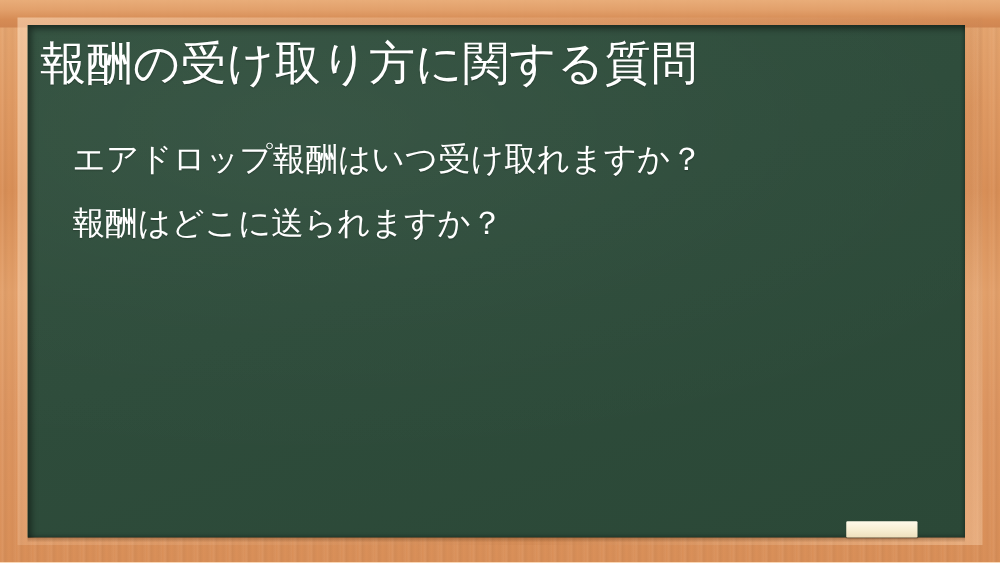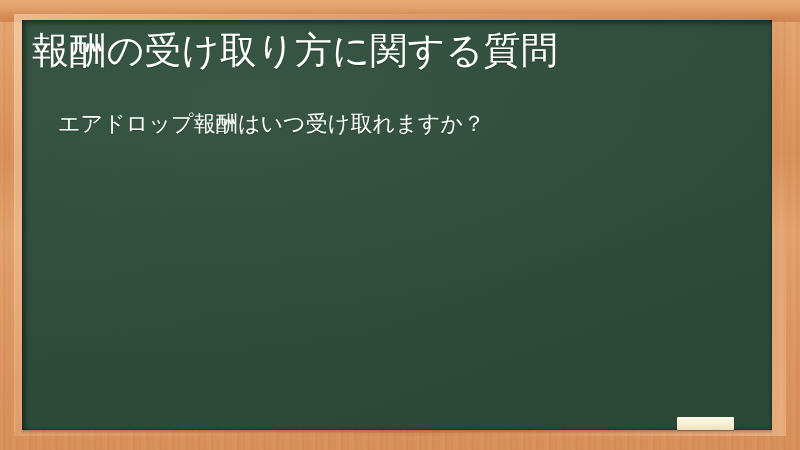--- a/index.html
+++ b/index.html
@@ -116,21 +116,21 @@
     left: 36px;
     top: 86px;
     width: 700px;
     list-style: none;
     margin: 0;
     padding: 0;
   }
 
   .qitem {
     color: #ffffff;
-    font-size: 22px;
+    font-size: 26px;
     line-height: 1.62;
     font-weight: 400;
     letter-spacing: 0.1px;
     margin: 0 0 9px 0;
     text-shadow: 0 1px 1px rgba(0,0,0,0.25);
   }
 
   
   .chalk {
     position: absolute;
@@ -162,20 +162,21 @@
   <div class="frame-top-band"></div>
   <div class="frame-bevel"></div>
 
   <div class="board">
     <div class="board-inner">
 
       <div class="title">報酬の受け取り方に関する質問</div>
 
       <ul class="qlist">
         <li class="qitem">エアドロップ報酬はいつ受け取れますか？</li>
+        <li class="qitem">報酬はどこに送られますか？</li>
       </ul>
 
     </div>
   </div>
 
   <div class="ledge-shadow"></div>
   <div class="chalk"></div>
 
 </div>
 

